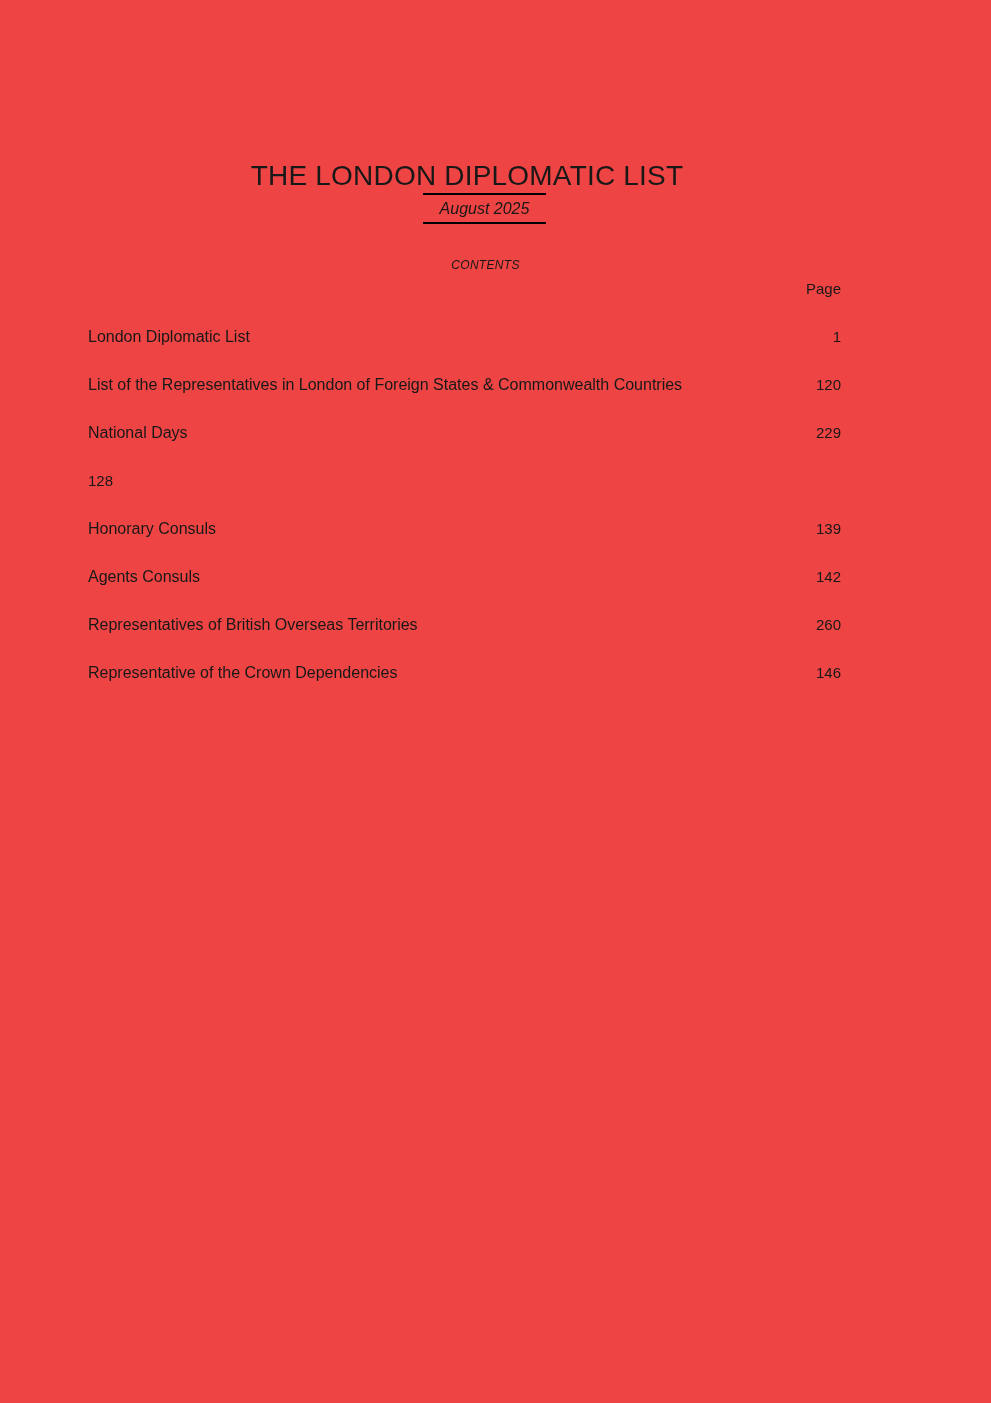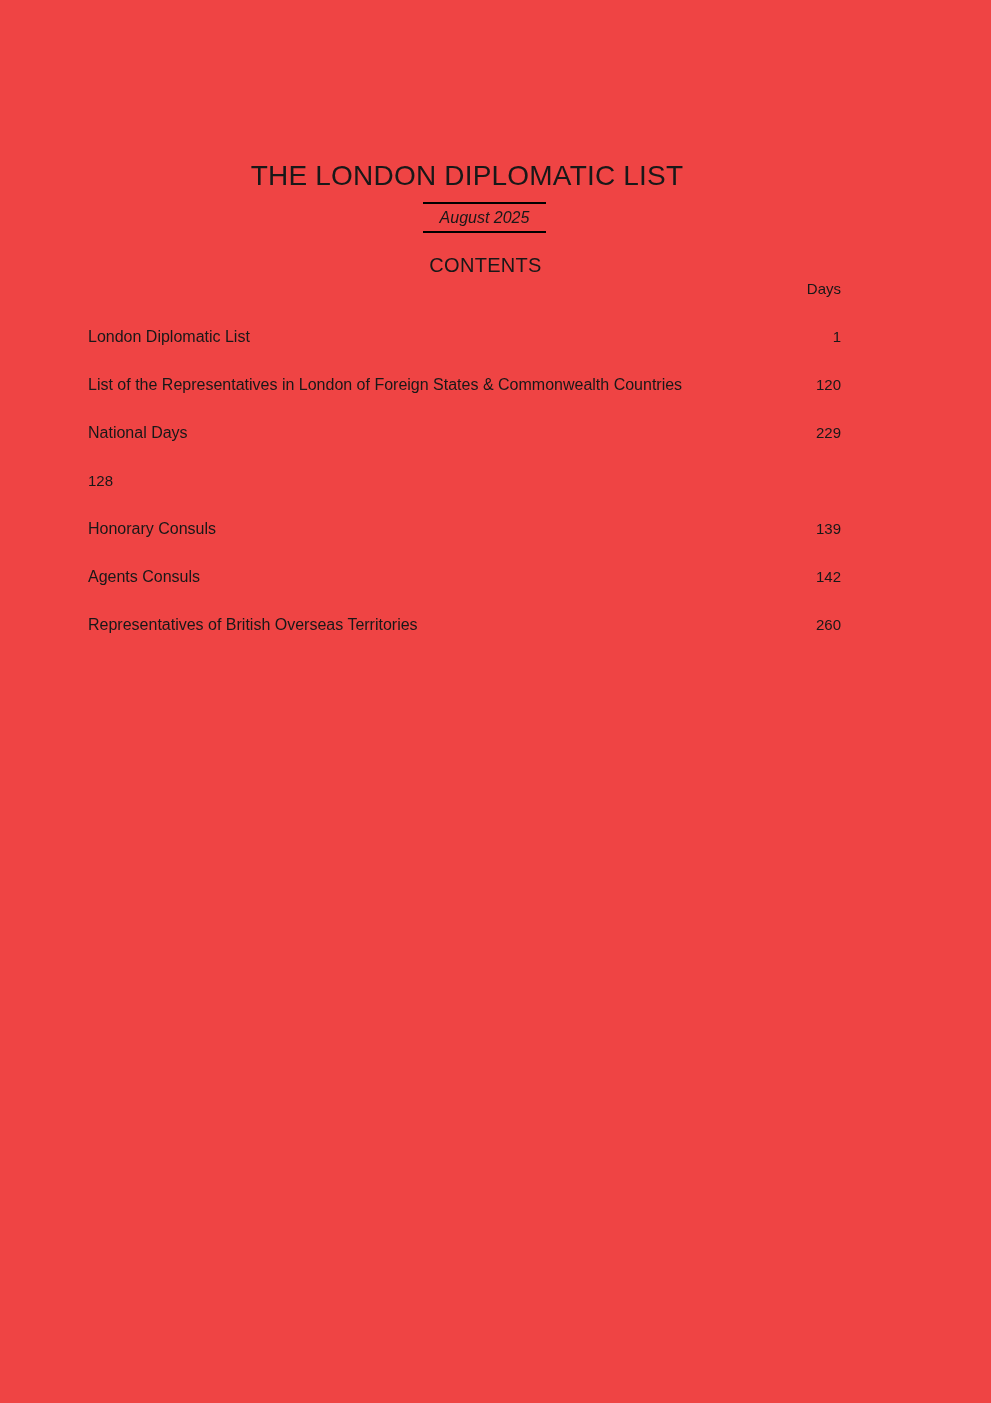--- a/index.html
+++ b/index.html
@@ -32,21 +32,21 @@
     font-size: 28px;
     font-weight: 400;
     letter-spacing: 0.2px;
     line-height: 34px;
     white-space: nowrap;
   }
 
   
   .date-block {
     position: absolute;
-    top: 202px;
+    top: 193px;
     left: 423px;
     width: 123px;
     text-align: center;
   }
   .date-rule {
     height: 2px;
     background: #000000;
     width: 100%;
   }
   .date-text {
@@ -58,25 +58,26 @@
     white-space: nowrap;
   }
 
   
   .contents-heading {
     position: absolute;
     top: 255px;
     left: 0;
     width: 971px;
     text-align: center;
-    font-size: 20px;
+    font-size: 12px;
     font-weight: 400;
     line-height: 20px;
     letter-spacing: 0.3px;
     white-space: nowrap;
+    font-style: italic;
   }
 
   
   .toc {
     position: absolute;
     top: 278px;
     left: 88px;
     width: 753px;
   }
   .toc-header-row .toc-page {
@@ -122,21 +123,21 @@
     <div class="date-rule"></div>
     <div class="date-text">August 2025</div>
     <div class="date-rule"></div>
   </div>
 
   <div class="contents-heading">CONTENTS</div>
 
   <div class="toc">
 
     <div class="toc-header-row">
-      <div class="toc-page">Days</div>
+      <div class="toc-page">Page</div>
     </div>
 
     <div class="toc-body" id="toc-body">
         <div class="toc-row">
           <span class="toc-label">London Diplomatic List</span>
           <span class="toc-page">1</span>
         </div>
         <div class="toc-row">
           <span class="toc-label">List of the Representatives in London of Foreign States &amp; Commonwealth Countries</span>
           <span class="toc-page">120</span>
@@ -153,17 +154,21 @@
           <span class="toc-page">139</span>
         </div>
         <div class="toc-row">
           <span class="toc-label">Agents Consuls</span>
           <span class="toc-page">142</span>
         </div>
         <div class="toc-row">
           <span class="toc-label">Representatives of British Overseas Territories</span>
           <span class="toc-page">260</span>
         </div>
+        <div class="toc-row">
+          <span class="toc-label">Representative of the Crown Dependencies</span>
+          <span class="toc-page">146</span>
+        </div>
       </div>
 
   </div>
 
 </div>
 
 </body></html>

